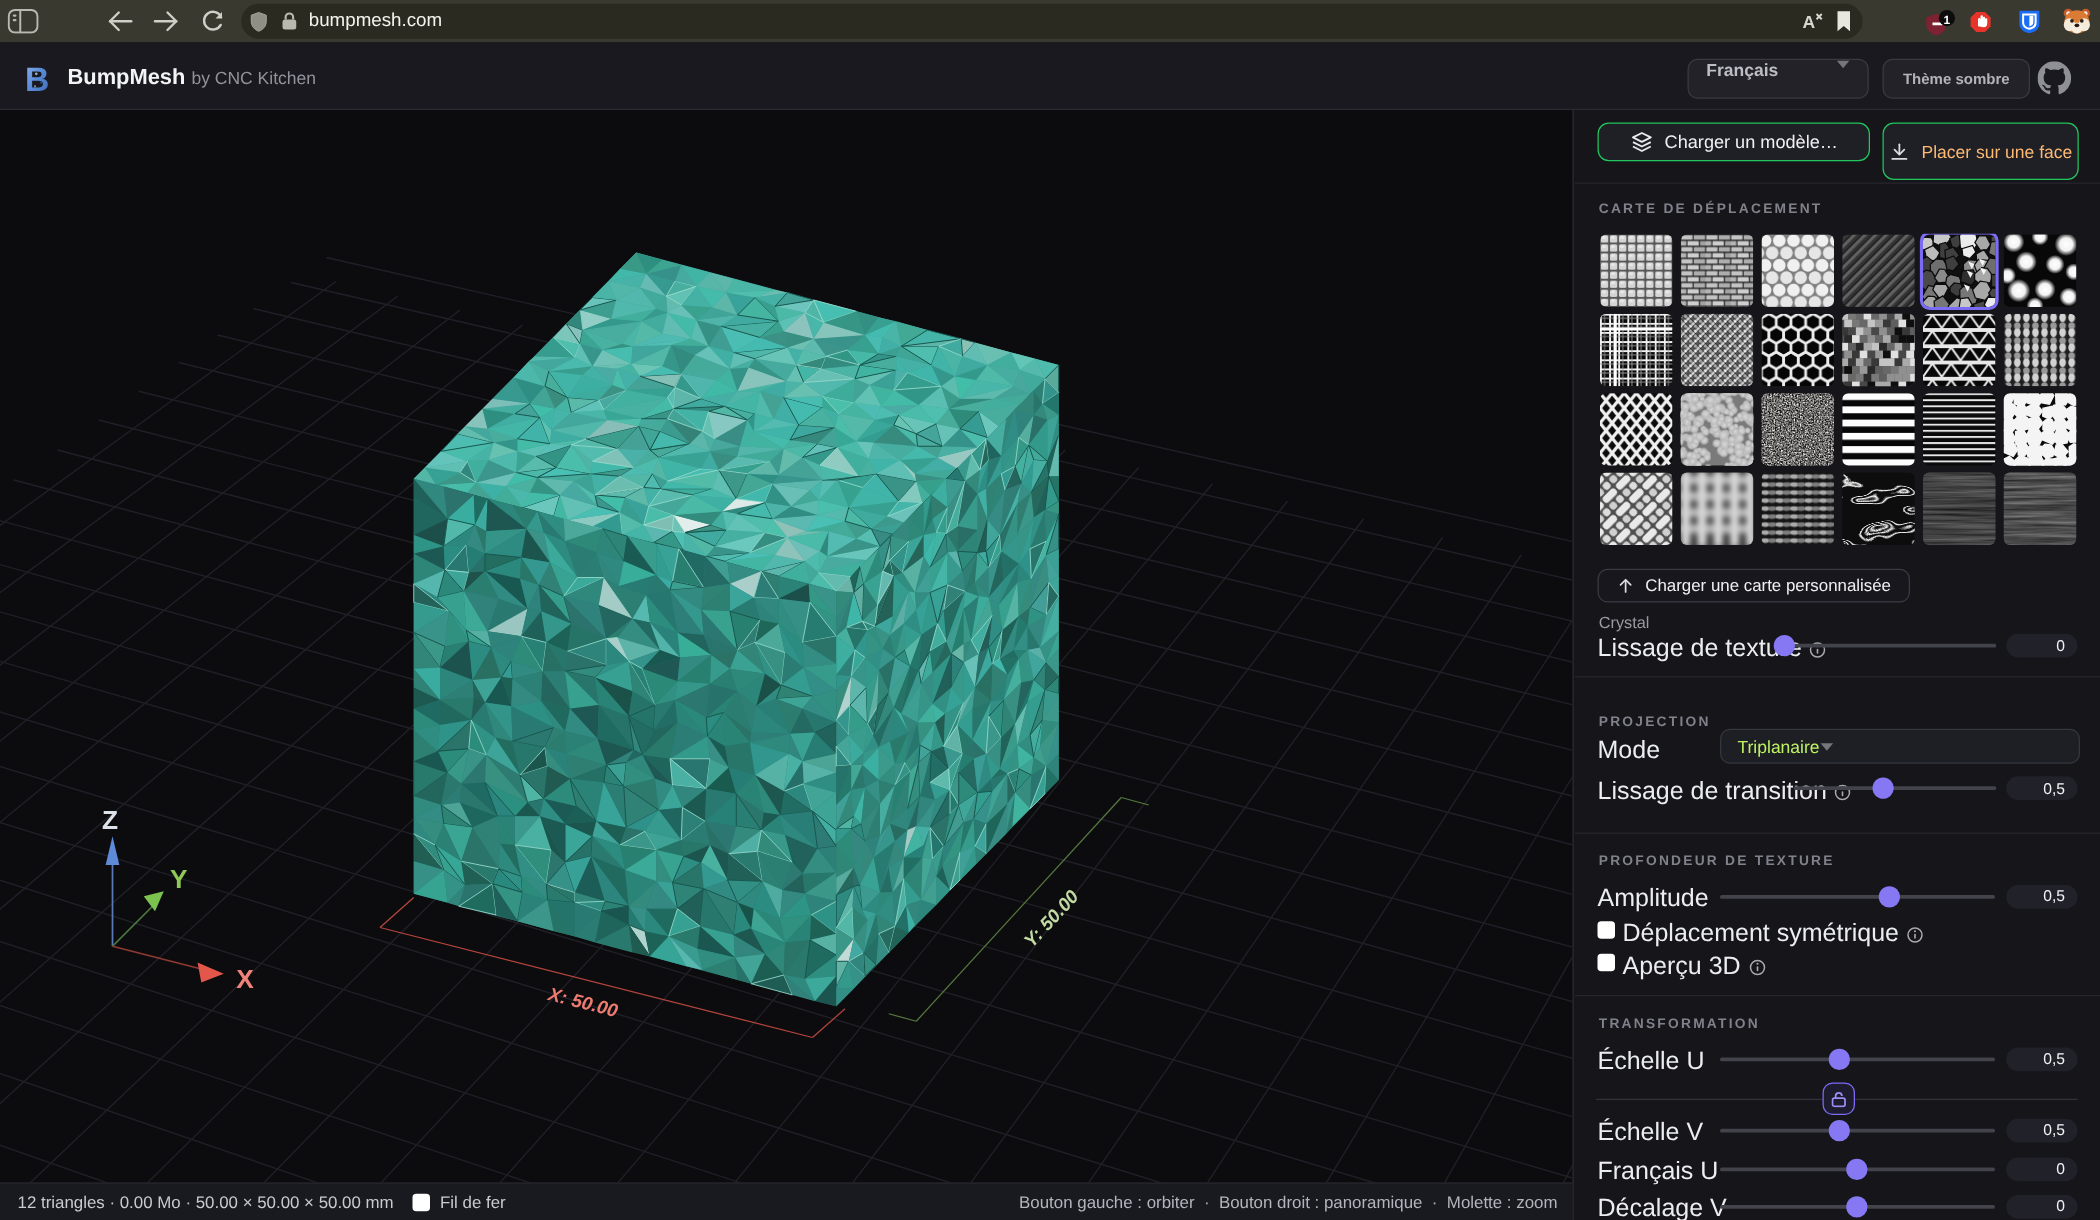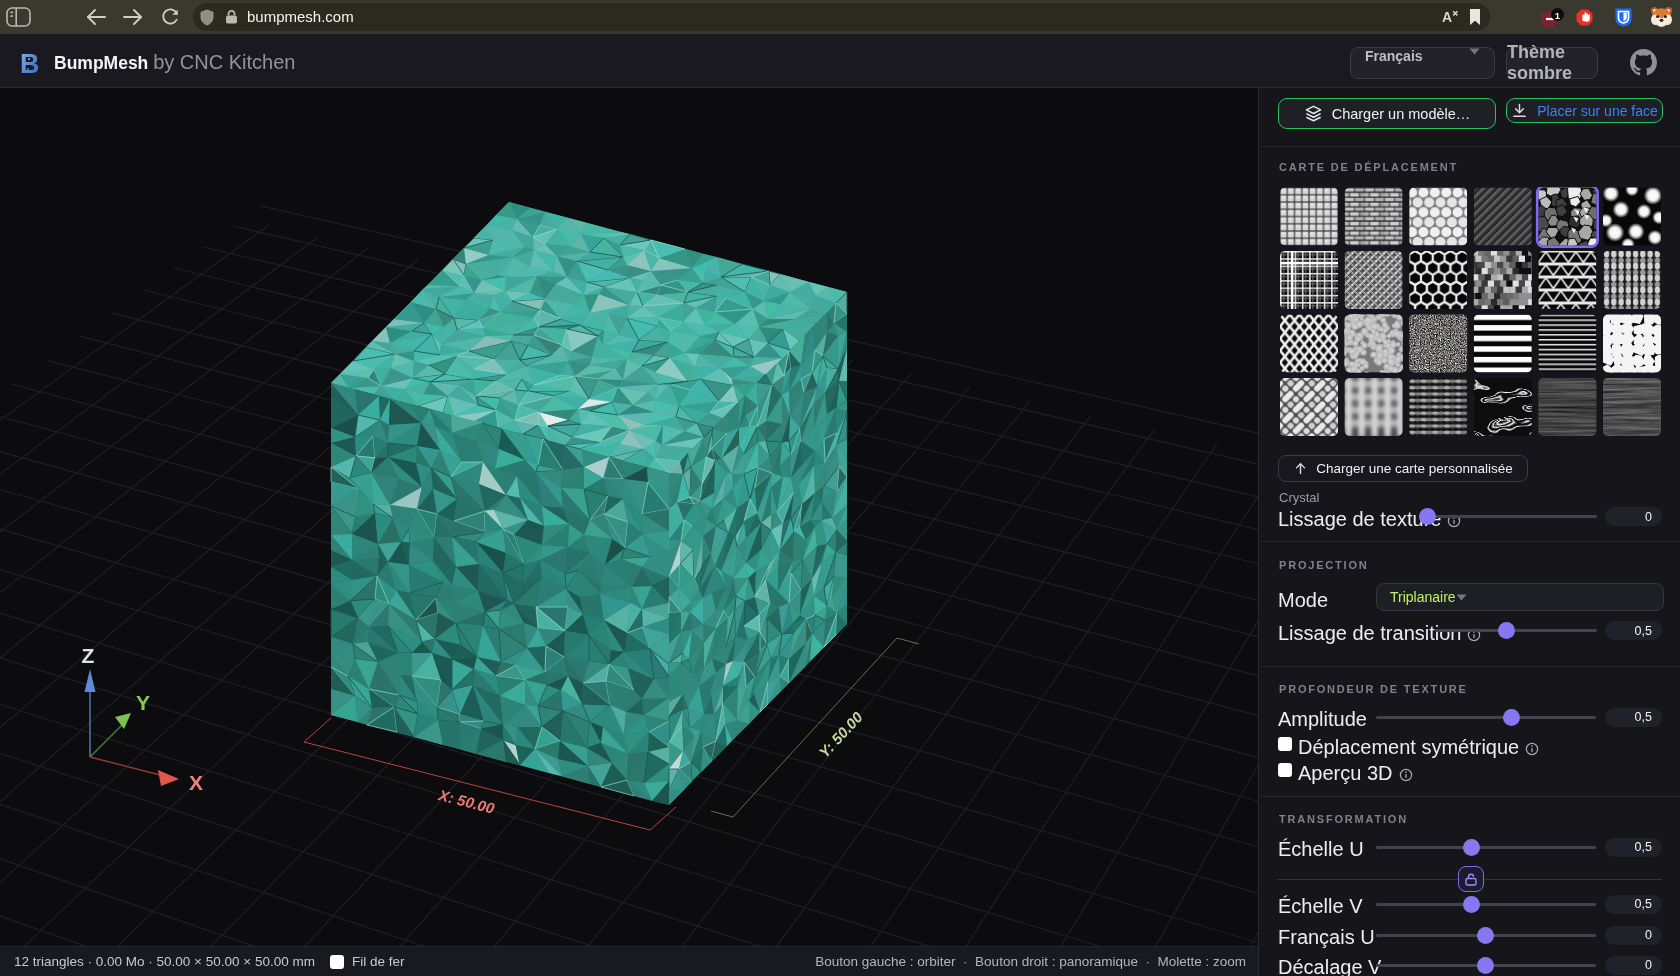--- a/index.html
+++ b/index.html
@@ -94,25 +94,25 @@
           <stop offset="0" stop-color="#8fb5ec"></stop>
           <stop offset="0.45" stop-color="#5b8cd8"></stop>
           <stop offset="1" stop-color="#3c66b4"></stop>
         </linearGradient>
       </defs>
       <text x="-1" y="23" font-size="27" font-weight="bold" fill="url(#blg)" font-family="Liberation Sans">B</text>
       <circle cx="8" cy="9" r="1.1" fill="#9cc0ef" opacity="0.9"></circle>
       <circle cx="12" cy="16" r="1" fill="#2d4f92" opacity="0.8"></circle>
       <circle cx="7" cy="19" r="0.9" fill="#9cc0ef" opacity="0.7"></circle>
     </svg>
-    <div class="abs" style="left:54px;top:17px;font-size:17.5px;font-weight:bold;color:#f3f4f6">BumpMesh <span style="font-weight:normal;font-size:20px;color:#92929b">by CNC Kitchen</span></div>
+    <div class="abs" style="left:54px;top:17px;font-size:17.5px;font-weight:bold;color:#f3f4f6">BumpMesh <span style="font-weight:normal;font-size:14px;color:#92929b">by CNC Kitchen</span></div>
     <div class="abs" style="left:1350px;top:13px;width:145px;height:32px;background:#232229;border:1px solid #3a3a41;border-radius:8px;color:#bdbec5;font-size:14px;font-weight:bold;display:flex;align-items:flex-start;padding:0 14px;justify-content:space-between">Français <svg width="11" height="7" viewBox="0 0 11 7">
         <path d="M0.5 0.5L5.5 6.5L10.5 0.5Z" fill="#75757e"></path>
       </svg></div>
-    <div class="abs" style="left:1506px;top:13px;width:92px;height:32px;background:#232229;border:1px solid #3a3a41;border-radius:8px;color:#b3b4bb;font-size:18px;font-weight:bold;display:flex;align-items:center;justify-content:center">Thème sombre</div>
+    <div class="abs" style="left:1506px;top:13px;width:118px;height:32px;background:#232229;border:1px solid #3a3a41;border-radius:8px;color:#b3b4bb;font-size:12px;font-weight:bold;display:flex;align-items:center;justify-content:center">Thème sombre</div>
     <div class="abs" style="left:1630px;top:15px"><svg width="27" height="27" viewBox="0 0 16 16">
         <path d="M8 0C3.58 0 0 3.58 0 8c0 3.54 2.29 6.53 5.47 7.59.4.07.55-.17.55-.38 0-.19-.01-.82-.01-1.49-2.01.37-2.53-.49-2.69-.94-.09-.23-.48-.94-.82-1.13-.28-.15-.68-.52-.01-.53.63-.01 1.08.58 1.23.82.72 1.21 1.87.87 2.33.66.07-.52.28-.87.51-1.07-1.78-.2-3.64-.89-3.64-3.95 0-.87.31-1.59.82-2.15-.08-.2-.36-1.02.08-2.12 0 0 .67-.21 2.2.82.64-.18 1.32-.27 2-.27s1.36.09 2 .27c1.53-1.04 2.2-.82 2.2-.82.44 1.1.16 1.92.08 2.12.51.56.82 1.27.82 2.15 0 3.07-1.87 3.75-3.65 3.95.29.25.54.73.54 1.48 0 1.07-.01 1.93-.01 2.2 0 .21.15.46.55.38A8.01 8.01 0 0016 8c0-4.42-3.58-8-8-8z" fill="#8f9096"></path>
       </svg></div>
   </div>
 <div id="viewport">
     <svg width="1258" height="888" viewBox="0 0 1258 888" style="position:absolute;left:0;top:0">
       <rect width="1258" height="888" fill="#0c0c0f"></rect>
       <g stroke="#202028" stroke-width="1.1">
         <line x1="-43" y1="872" x2="168" y2="948"></line>
         <line x1="-63" y1="806" x2="358" y2="954"></line>
@@ -1728,21 +1728,21 @@
     <div class="abs" style="right:12px;top:7px;color:#b4b4bc">Bouton gauche : orbiter &nbsp;·&nbsp; Bouton droit : panoramique &nbsp;·&nbsp; Molette : zoom</div>
   </div>
 <div id="sidebar">
     <div class="btn" style="left:19px;top:10px;width:218px;height:31px"><svg width="19" height="19" viewBox="0 0 24 24" style="vertical-align:-4px;margin-right:9px">
         <g fill="none" stroke="#e8e8ec" stroke-width="1.9" stroke-linejoin="round">
           <path d="M12 3L21 7.5L12 12L3 7.5Z"></path>
           <path d="M3 12.2L12 16.7L21 12.2"></path>
           <path d="M3 16.7L12 21.2L21 16.7"></path>
         </g>
       </svg>Charger un modèle…</div>
-    <div class="btn" style="left:247px;top:10px;width:157px;height:25px;color:#3b82f6;font-size:14px"><svg width="17" height="17" viewBox="0 0 24 24" style="vertical-align:-3px;margin-right:9px">
+    <div class="btn" style="left:247px;top:10px;width:157px;height:46px;color:#fdba74;font-size:14px"><svg width="17" height="17" viewBox="0 0 24 24" style="vertical-align:-3px;margin-right:9px">
         <g fill="none" stroke="#dcdce2" stroke-width="2" stroke-linecap="round" stroke-linejoin="round">
           <path d="M12 3.5v11"></path>
           <path d="M6.5 9.5L12 15l5.5-5.5"></path>
           <path d="M4 20h16"></path>
         </g>
       </svg>Placer sur une face</div>
     <div class="sep" style="top:58px"></div>
     <div class="schead" style="left:20px;top:73px">CARTE DE DÉPLACEMENT</div>
     <svg width="382" height="250" viewBox="0 0 382 250" style="position:absolute;left:21px;top:99px">
       <defs>
@@ -2424,21 +2424,21 @@
     <div class="abs" style="left:20px;top:402px;color:#9a9aa3;font-size:13px">Crystal</div>
     <div class="rowlab" style="left:19px;top:419.5px">Lissage de texture<svg width="14" height="14" viewBox="0 0 14 14" style="vertical-align:-2px;margin-left:6px">
         <circle cx="7" cy="7" r="5.6" fill="none" stroke="#a9a9b2" stroke-width="1.2"></circle>
         <rect x="6.35" y="6" width="1.3" height="4" rx="0.6" fill="#a9a9b2"></rect>
         <circle cx="7" cy="4" r="0.85" fill="#a9a9b2"></circle>
       </svg></div>
     <div class="track" style="left:160px;top:427.0px;width:178px"></div>
     <div class="thumbk" style="left:159.5px;top:420.0px"></div>
     <div class="valbox" style="left:346px;top:419.0px">0</div>
     <div class="sep" style="top:453px"></div>
-    <div class="schead" style="left:20px;top:471px">PROJECTION</div>
+    <div class="schead" style="left:20px;top:484px">PROJECTION</div>
     <div class="rowlab" style="left:19px;top:501px">Mode</div>
     <div class="abs" style="left:117px;top:495px;width:288px;height:28px;background:#1e1e25;border:1px solid #36363e;border-radius:8px;color:#bef264;font-size:14px;display:flex;align-items:center;padding:0 13px;justify-content:flex-start">Triplanaire <svg width="11" height="7" viewBox="0 0 11 7">
         <path d="M0.5 0.5L5.5 6.5L10.5 0.5Z" fill="#75757e"></path>
       </svg></div>
     <div class="rowlab" style="left:19px;top:533.5px">Lissage de transition<svg width="14" height="14" viewBox="0 0 14 14" style="vertical-align:-2px;margin-left:6px">
         <circle cx="7" cy="7" r="5.6" fill="none" stroke="#a9a9b2" stroke-width="1.2"></circle>
         <rect x="6.35" y="6" width="1.3" height="4" rx="0.6" fill="#a9a9b2"></rect>
         <circle cx="7" cy="4" r="0.85" fill="#a9a9b2"></circle>
       </svg></div>
     <div class="track" style="left:176px;top:541.0px;width:162px"></div>

